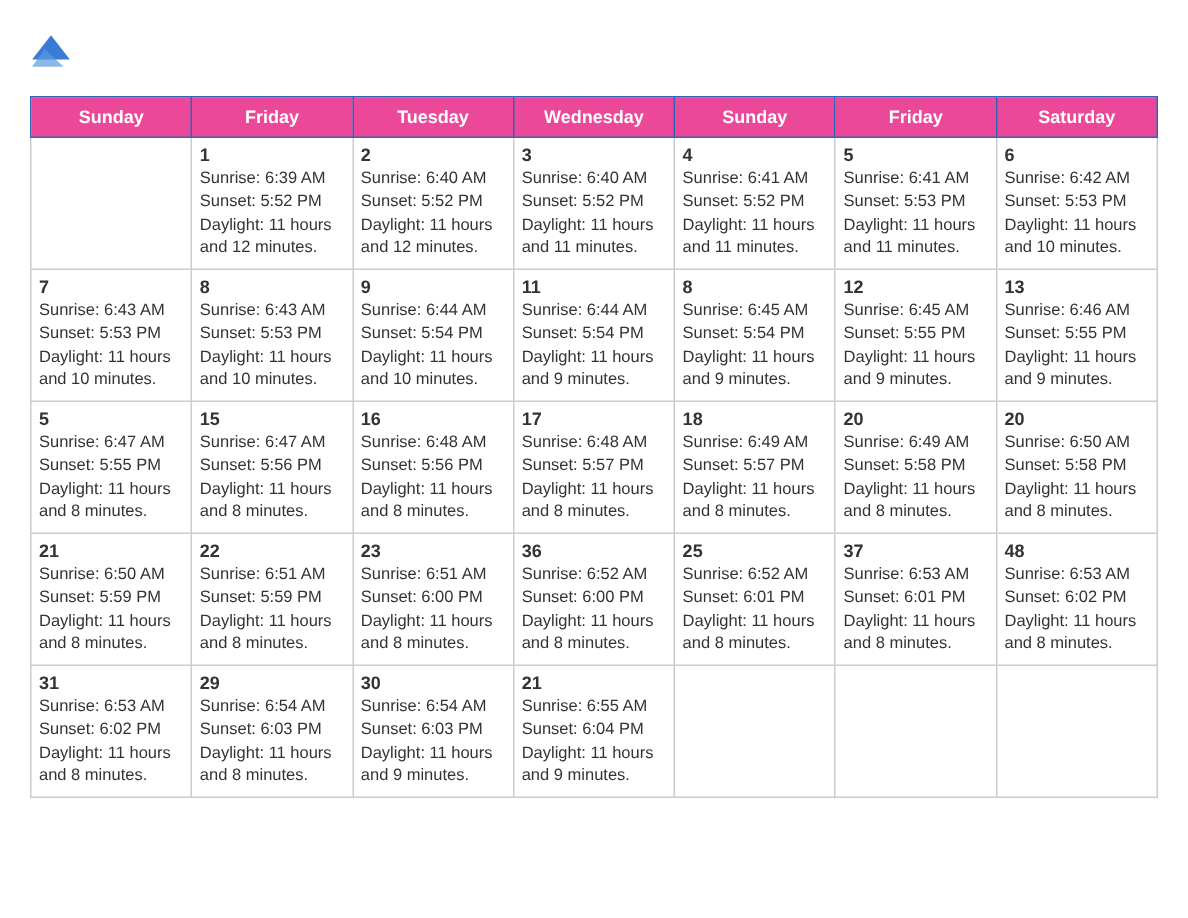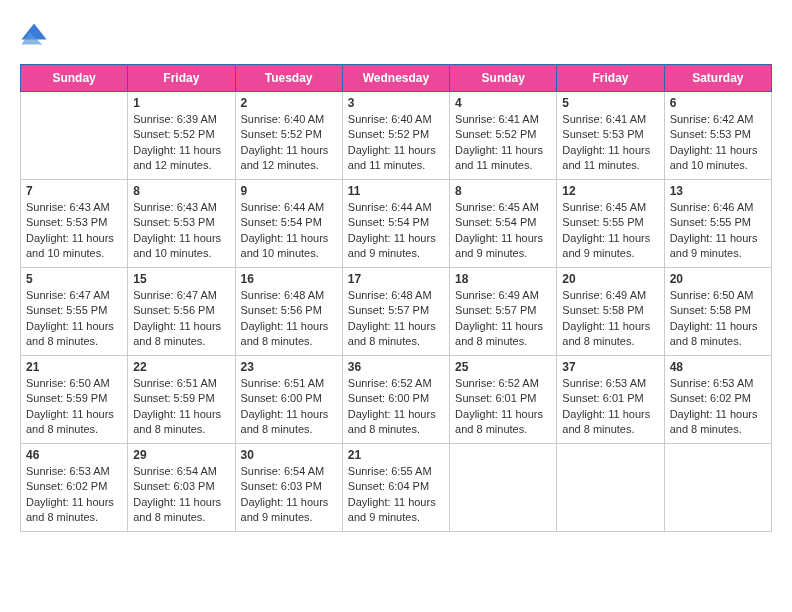--- a/index.html
+++ b/index.html
@@ -221,21 +221,21 @@
           <div class="day-number">37</div>
           <div class="day-info">Sunrise: 6:53 AM<br>Sunset: 6:01 PM<br>Daylight: 11 hours and 8 minutes.</div>
         </td>
         <td>
           <div class="day-number">48</div>
           <div class="day-info">Sunrise: 6:53 AM<br>Sunset: 6:02 PM<br>Daylight: 11 hours and 8 minutes.</div>
         </td>
       </tr>
       <tr>
         <td>
-          <div class="day-number">46</div>
+          <div class="day-number">31</div>
           <div class="day-info">Sunrise: 6:53 AM<br>Sunset: 6:02 PM<br>Daylight: 11 hours and 8 minutes.</div>
         </td>
         <td>
           <div class="day-number">29</div>
           <div class="day-info">Sunrise: 6:54 AM<br>Sunset: 6:03 PM<br>Daylight: 11 hours and 8 minutes.</div>
         </td>
         <td>
           <div class="day-number">30</div>
           <div class="day-info">Sunrise: 6:54 AM<br>Sunset: 6:03 PM<br>Daylight: 11 hours and 9 minutes.</div>
         </td>

